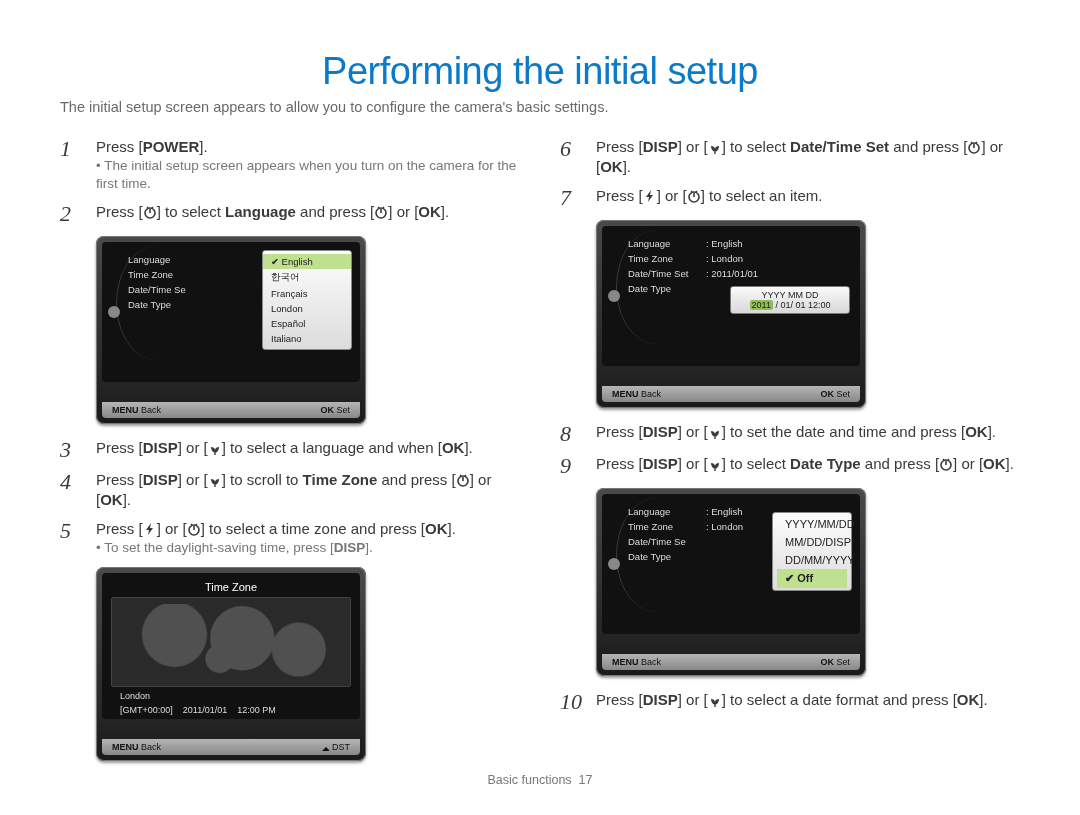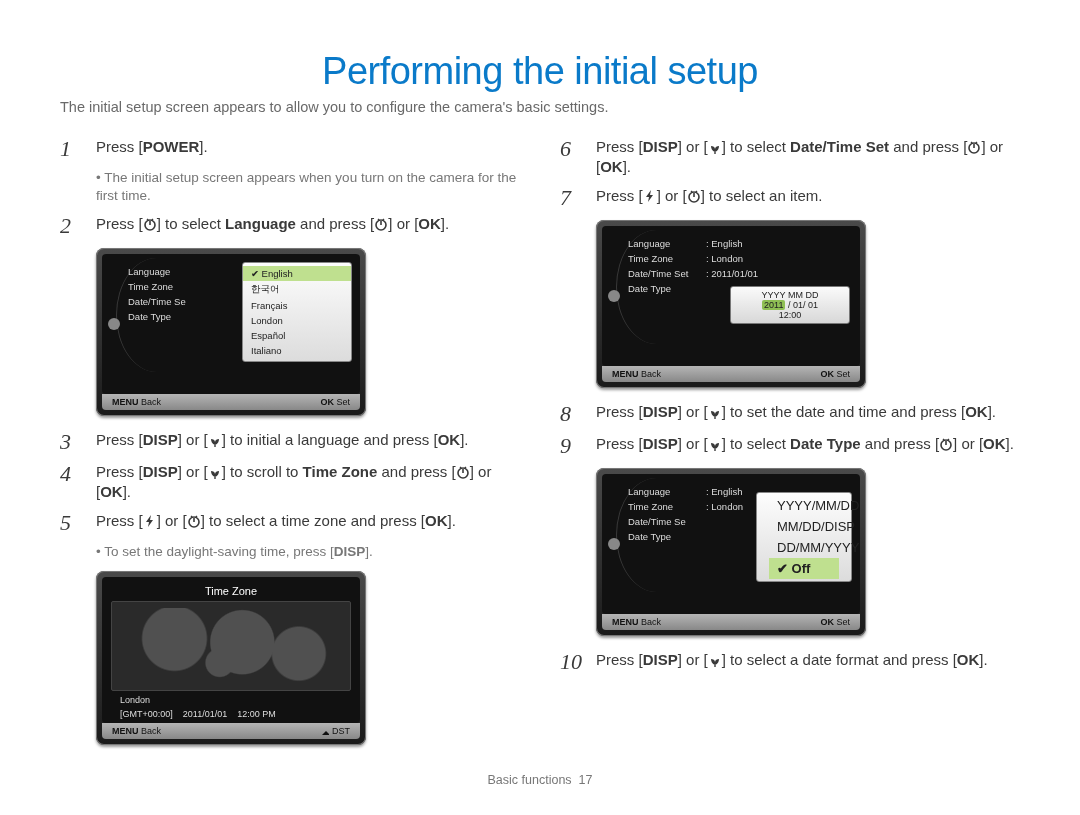--- a/index.html
+++ b/index.html
@@ -37,21 +37,21 @@
   .step-num {
     font-family: Georgia, serif;
     font-style: italic;
     font-size: 22px;
     color: #3a3a3a;
     width: 24px;
     flex-shrink: 0;
     line-height: 1.1;
   }
   .step-body { flex: 1; font-size: 15px; line-height: 1.35; color: #3a3a3a; }
-  .sub { font-size: 13.5px; color: #777; margin-top: 12px; }
+  .sub { font-size: 13.5px; color: #777; margin-top: 0; }
   .b { font-weight: bold; }
   .icon { display: inline-block; width: 14px; height: 14px; vertical-align: -2px; }
 
   .screen {
     width: 270px;
     background: linear-gradient(#4a4a4a,#1a1a1a);
     border-radius: 8px;
     padding: 6px;
     box-shadow: 0 2px 3px rgba(0,0,0,.4), inset 0 0 0 1px #777;
     margin: 10px 0 14px 36px;
@@ -72,48 +72,48 @@
   .menu-label{ width:78px; }
   .menu-val{ }
   .gear {
     position: absolute; left:6px; top:50%; transform:translateY(-50%);
     width:12px;height:12px;border-radius:50%;background:#888;
   }
   .popup {
     position:absolute; right:8px; top:8px;
     background:linear-gradient(#fdfdfd,#dcdcdc);
     border:1px solid #888; border-radius:3px;
-    width:110px; padding:3px 0;
+    width:90px; padding:3px 0;
     color:#222; font-size:9.5px;
   }
   .popup .item{ padding:2px 8px; }
   .popup .sel{ background:#bfe08f; }
   .arc {
     position:absolute; left:14px; top:4px; bottom:22px; width:50px;
     border-left:1px solid #555; border-radius:50px 0 0 50px / 70px 0 0 70px;
     opacity:.6;
   }
   .screen-bar{
     display:flex; justify-content:space-between;
     background:linear-gradient(#b5b5b5,#888); color:#111; font-size:9px;
-    padding:3px 10px; border-radius:0 0 4px 4px; margin-top:0;
+    padding:3px 10px; border-radius:0 0 4px 4px; margin-top:20px;
   }
   .datebox{
     position:absolute; right:10px; top:60px;
     background:linear-gradient(#fafafa,#d8d8d8); color:#222;
-    border:1px solid #777; border-radius:3px; padding:3px 22px; font-size:9px;
+    border:1px solid #777; border-radius:3px; padding:3px 9px; font-size:9px;
     text-align:center; width:120px;
   }
   .datebox .hl{ background:#8fbf54; padding:0 2px; border-radius:2px;}
   .dtpopup{
     position:absolute; right:8px; top:18px;
     background:linear-gradient(#fdfdfd,#dcdcdc);
     border:1px solid #888; border-radius:3px;
-    width:96px; padding:2px 12px;
-    color:#222; font-size:13px;
+    width:80px; padding:2px 4px;
+    color:#222; font-size:11px;
   }
   .dtpopup .item{ padding:3px 8px; }
   .dtpopup .sel{ background:#bfe08f;font-weight:bold; }
 
   .tz-title{ text-align:center; font-size:11px; padding:2px 0 4px; }
   .worldmap{
     margin:0 auto; width:240px; height:90px; background:#2a2a2a;
     border:1px solid #444; border-radius:2px; position:relative; overflow:hidden;
   }
   .worldmap::before{
@@ -212,21 +212,21 @@
         <span><b>MENU</b> <span>Back</span></span>
         <span><b>OK</b> <span>Set</span></span>
       </div>
     </div>
 
     <div class="step">
       <div class="step-num">3</div>
       <div class="step-body">
         <span>Press [</span><span class="b">DISP</span><span>] or [</span><svg class="icon">
             <use href="#i-macro"></use>
-          </svg><span>] to initial a language and press [</span><span class="b">OK</span><span>].</span>
+          </svg><span>] to select a language and when [</span><span class="b">OK</span><span>].</span>
       </div>
     </div>
 
     <div class="step">
       <div class="step-num">4</div>
       <div class="step-body">
         <span>Press [</span><span class="b">DISP</span><span>] or [</span><svg class="icon">
             <use href="#i-macro"></use>
           </svg><span>] to scroll to </span><span class="b">Time Zone</span><span> and press [</span><svg class="icon">
             <use href="#i-timer"></use>

